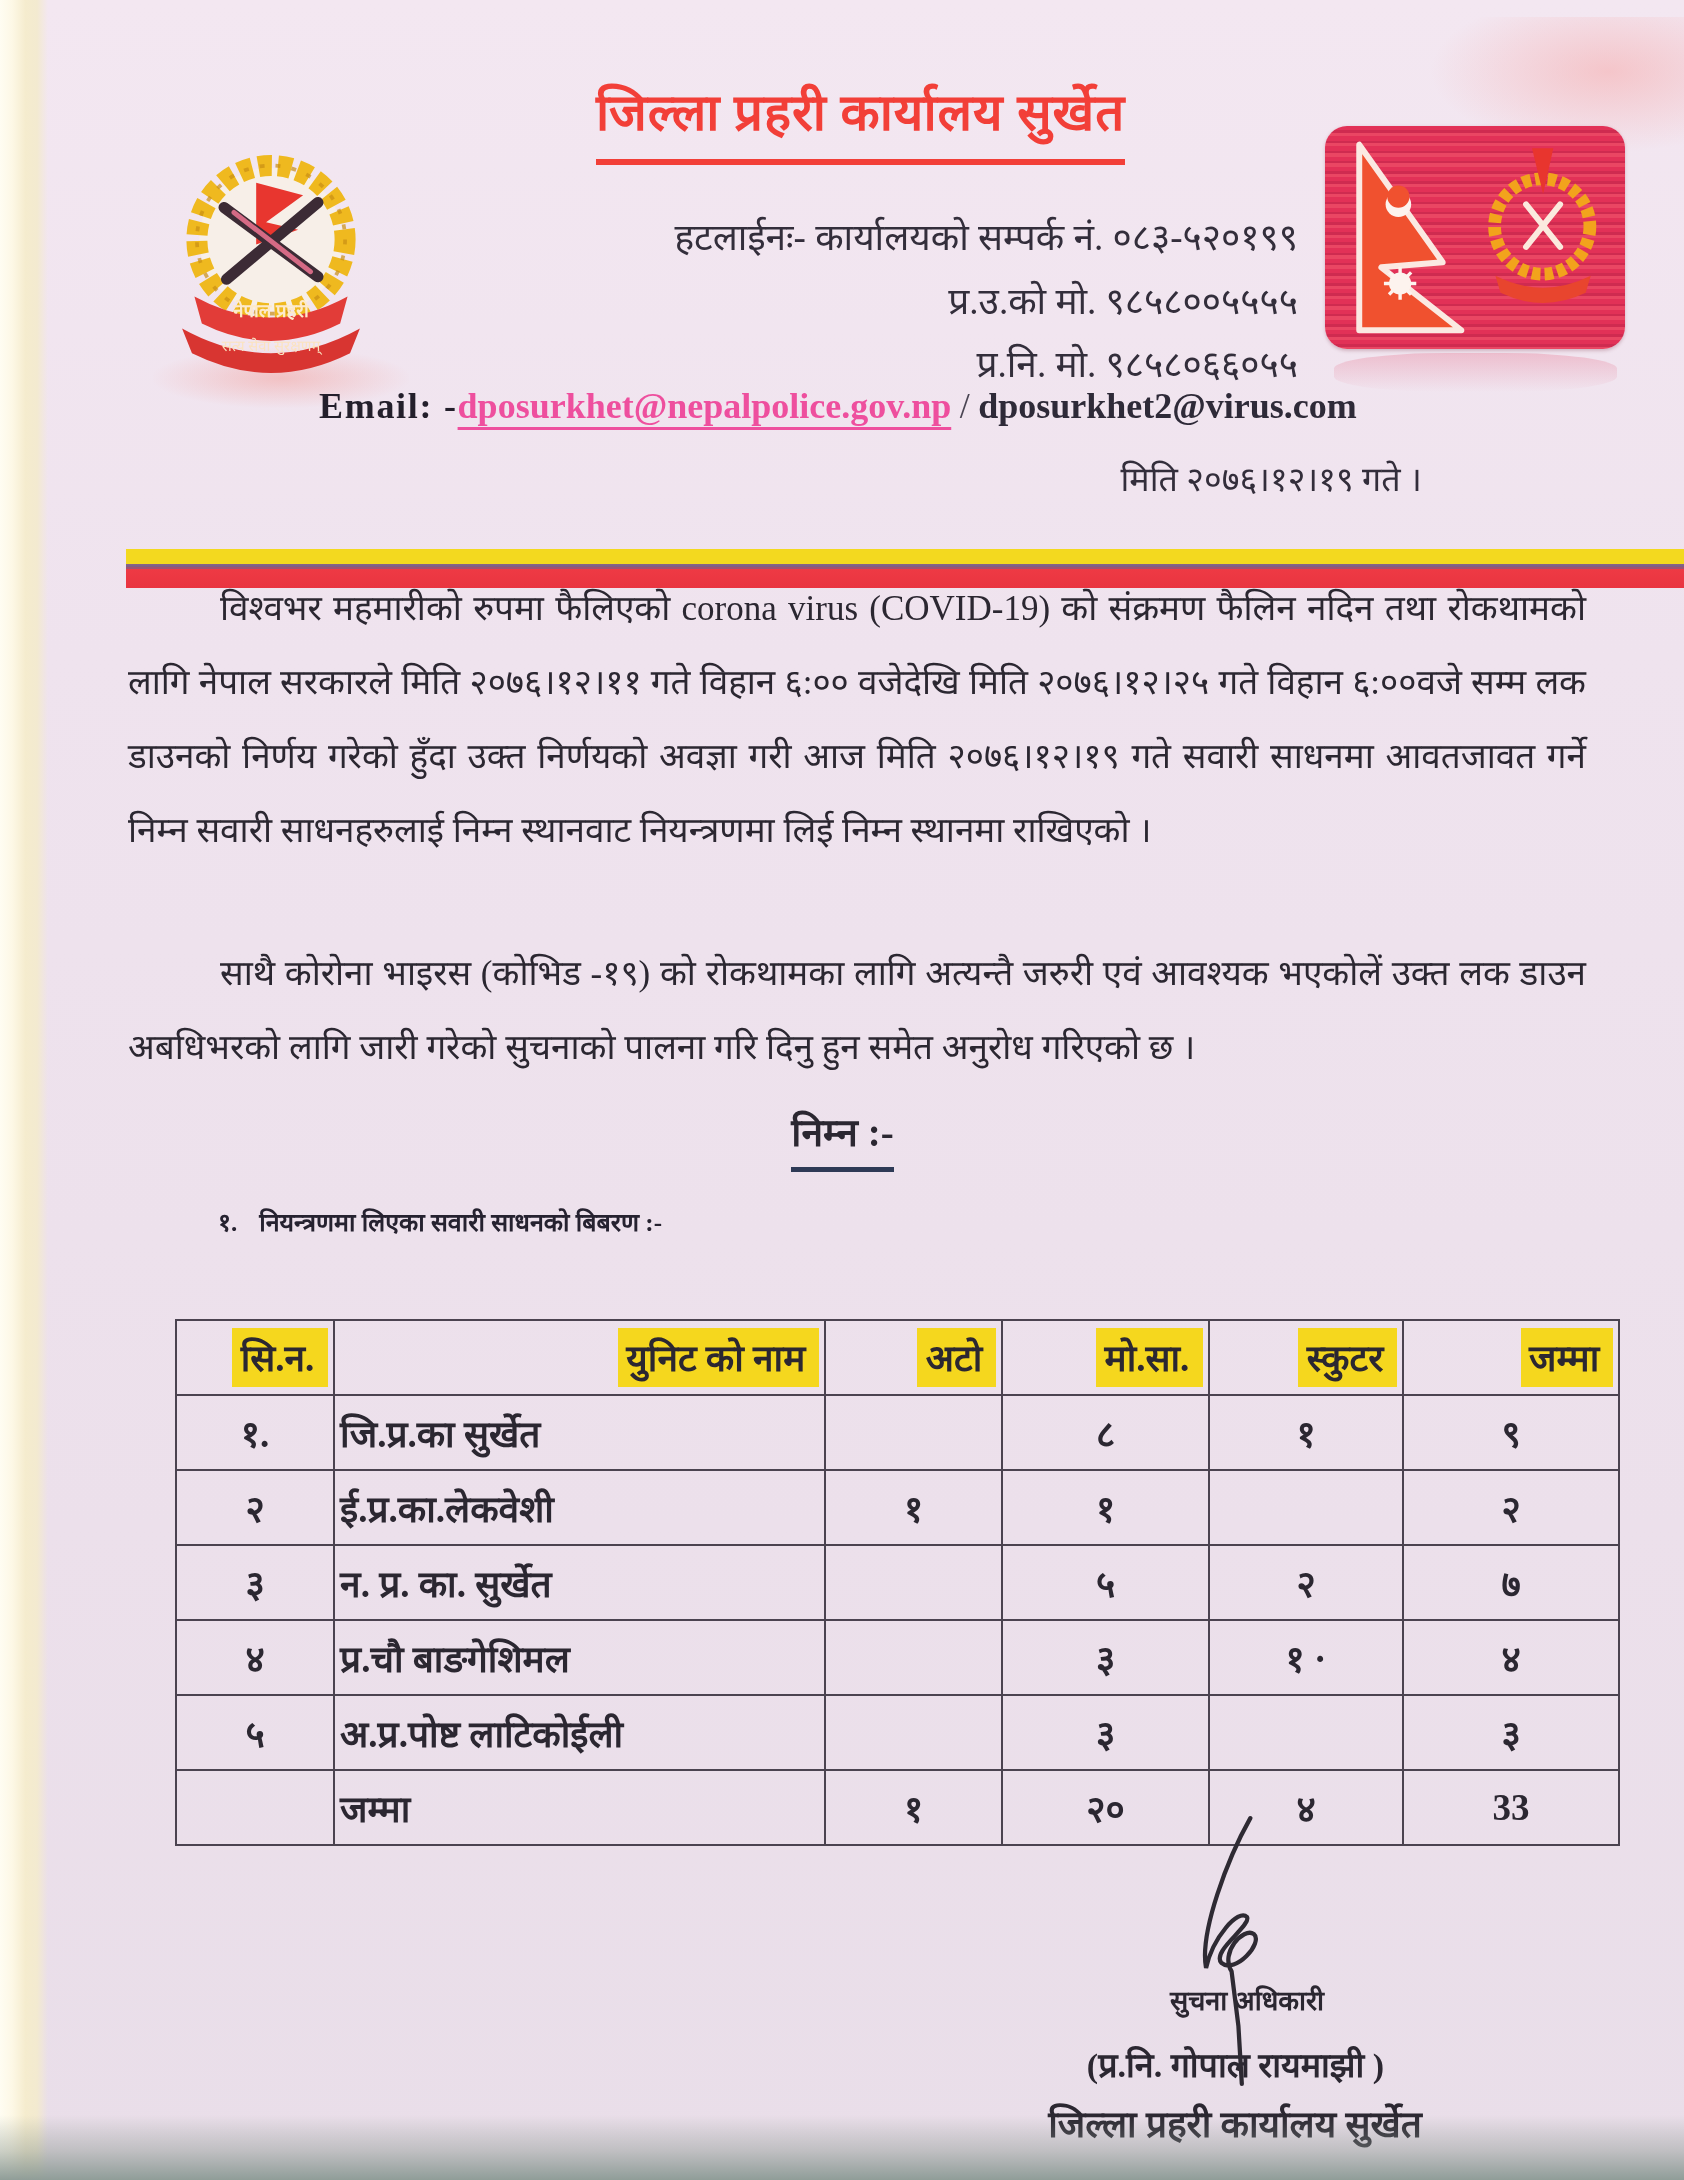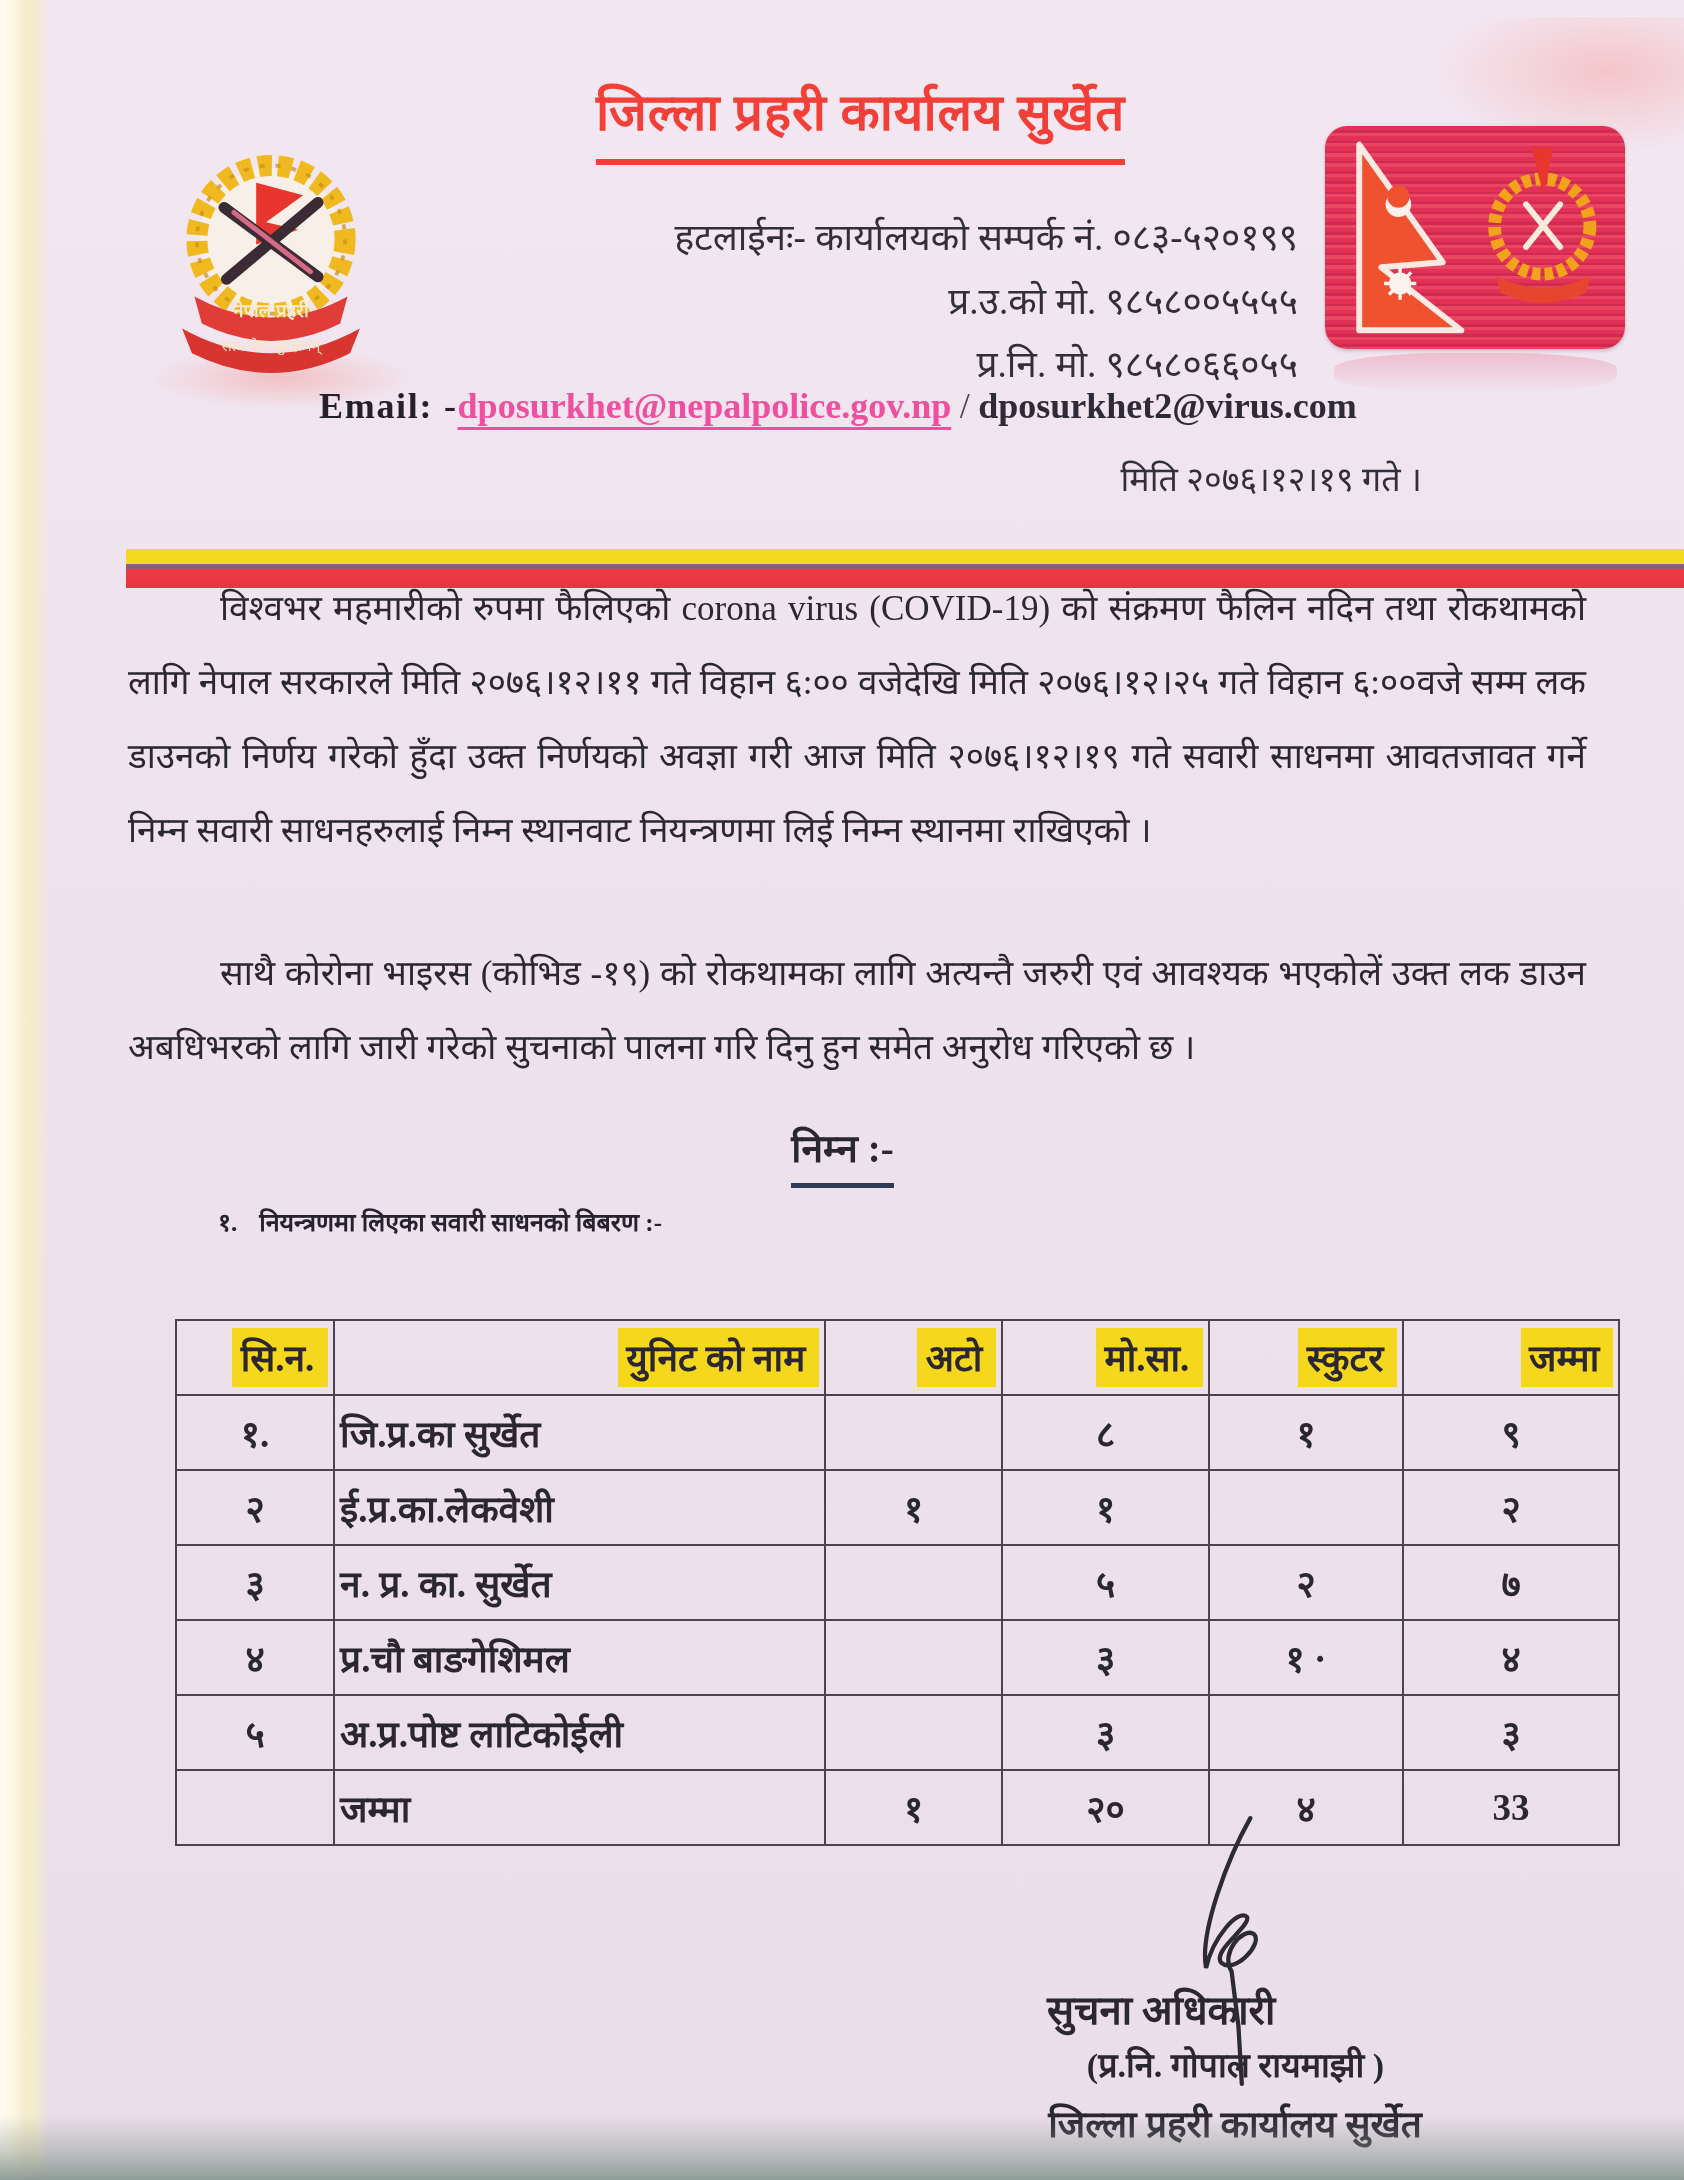--- a/index.html
+++ b/index.html
@@ -44,40 +44,40 @@
 
   
   .divider{position:absolute;left:126px;right:0;top:549px;height:39px;
     background:linear-gradient(180deg,#f3d91f 0%,#f3d91f 38%,#8a6488 38%,#7b5f86 46%,#a94e68 46%,#93587a 52%,#ee3a44 52%,#e93440 100%);}
 
   
   .para{position:absolute;left:128px;width:1458px;font-size:35px;line-height:74px;
     text-align:justify;font-weight:500;color:#2b2731;}
   .para1{top:572px;text-indent:92px;}
   .para2{top:937px;text-indent:92px;}
-  .nimna-wrap{position:absolute;left:0;right:0;top:1104px;text-align:center;margin-top:16px;}
+  .nimna-wrap{position:absolute;left:0;right:0;top:1104px;text-align:center;}
   .nimna{display:inline-block;font-size:39px;font-weight:bold;padding-bottom:10.2px;
     border-bottom:5.1px solid #2e3a56;}
   .list-item{position:absolute;left:218px;top:1204px;font-size:25px;font-weight:bold;color:#262230;}
   .list-item .num{margin-right:22px;}
 
   
   table.veh{position:absolute;left:175px;top:1319px;border-collapse:collapse;table-layout:fixed;
     font-size:37px;font-weight:bold;color:#2b2731;}
   table.veh th,table.veh td{border:2.6px solid #4b4350;height:73px;padding:0 5.1px;vertical-align:middle;}
   table.veh th{text-align:right;font-weight:bold;}
   .hl{background:#f5d71e;padding:3.4px 13.6px 5.1px 8.5px;display:inline-block;}
   td.c,th.c{text-align:center;}
   td.unit{padding-left:22px;text-align:left;}
   col.c-sn{width:158px;}col.c-unit{width:491px;}col.c-auto{width:177px;}
   col.c-moto{width:207px;}col.c-scoot{width:194px;}col.c-total{width:216px;}
 
   
   .sig-svg{position:absolute;left:1133px;top:1813px;width:204px;height:281px;z-index:2;}
-  .sig-role{position:absolute;left:1047px;top:1981px;width:460px;text-align:left;font-size:40px;font-weight:bold;}
+  .sig-role{position:absolute;left:1017px;top:1981px;width:460px;text-align:center;font-size:27px;font-weight:bold;}
   .sig-name{position:absolute;left:980px;top:2041px;width:511px;text-align:center;font-size:34px;font-weight:bold;}
   .sig-office{position:absolute;left:937px;top:2097px;width:596px;text-align:center;font-size:37px;font-weight:bold;}
 </style>
 </head>
 <body>
 
 <div class="page">
 
   <div class="scan-left"></div>
   <div class="smudge-tr"></div>

